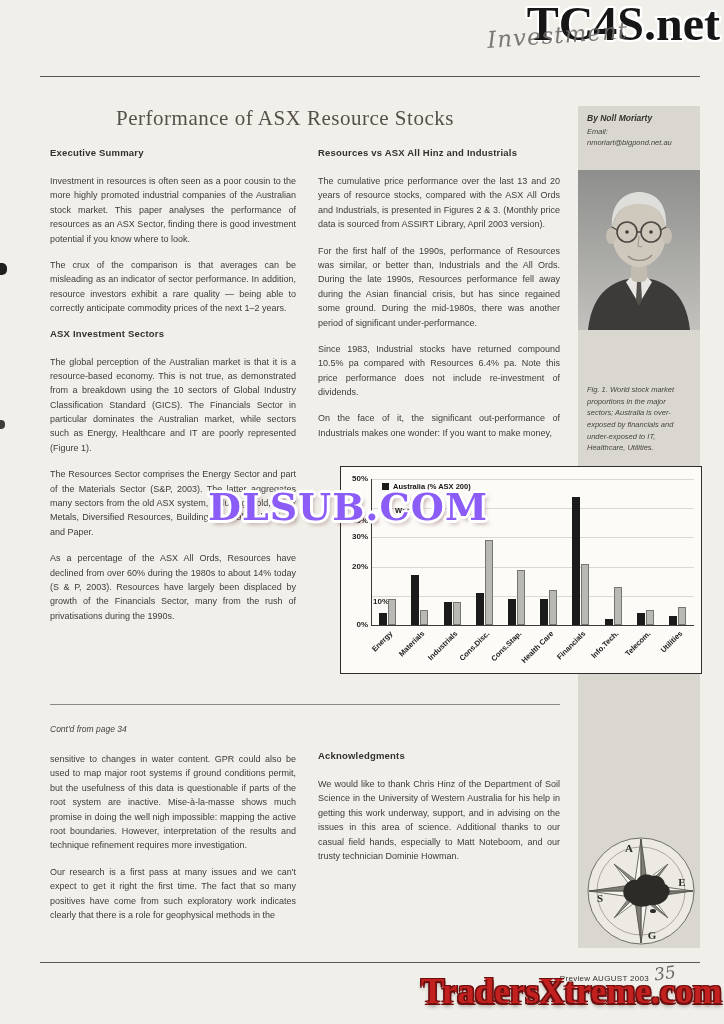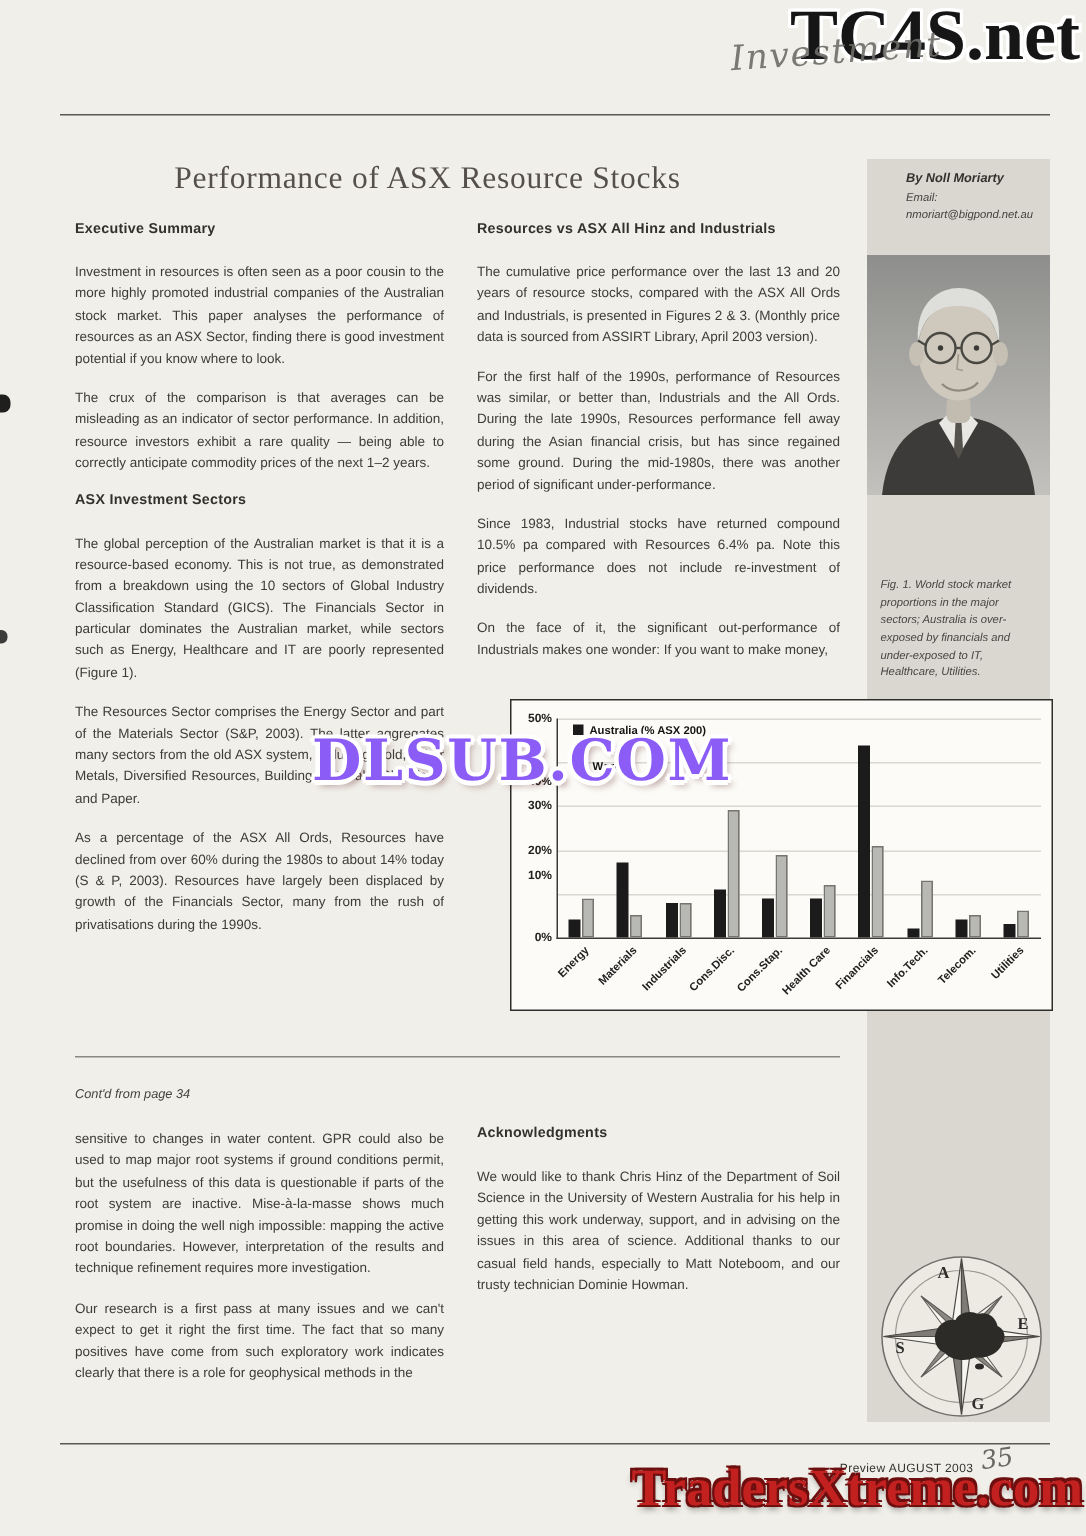--- a/index.html
+++ b/index.html
@@ -17,21 +17,21 @@
   .rule{position:absolute;height:1px;background:#5a5855;}
   .rule-top{top:76px;left:40px;width:660px;}
   .rule-mid{top:704px;left:50px;width:510px;background:#8a8884;}
   .rule-bottom{top:962px;left:40px;width:660px;}
 
   .title{position:absolute;top:106px;left:50px;width:470px;margin:0;text-align:center;
          font-family:"Liberation Serif",serif;font-weight:normal;font-size:21px;color:#56504b;letter-spacing:.5px;}
 
   
   .sidebar-strip{position:absolute;left:578px;top:106px;width:122px;height:842px;background:#d9d7cf;z-index:0;}
-  .byline{position:absolute;left:578px;top:106px;width:131px;box-sizing:border-box;padding:7px 26px 8px;z-index:1;}
+  .byline{position:absolute;left:578px;top:106px;width:131px;box-sizing:border-box;padding:7px 9px 8px;z-index:1;}
   .byline-author{font-size:8.5px;font-weight:bold;font-style:italic;color:#33312e;margin-bottom:3px;}
   .byline-email-label,.byline-email{font-size:7.5px;font-style:italic;color:#44423f;line-height:1.5;}
   .photo{position:absolute;left:578px;top:170px;width:122px;height:160px;z-index:1;overflow:hidden;}
   .fig-caption{position:absolute;left:578px;top:384px;width:122px;box-sizing:border-box;padding:0 9px;z-index:1;
                font-size:7.5px;font-style:italic;line-height:1.55;color:#474542;}
 
   
   .col{position:absolute;width:246px;z-index:1;}
   .col-left{left:50px;top:147px;}
   .col-right{left:318px;top:147px;width:242px;}
@@ -144,21 +144,21 @@
     <p>The cumulative price performance over the last 13 and 20 years of resource stocks, compared with the ASX All Ords and Industrials, is presented in Figures 2 &amp; 3. (Monthly price data is sourced from ASSIRT Library, April 2003 version).</p>
     <p>For the first half of the 1990s, performance of Resources was similar, or better than, Industrials and the All Ords. During the late 1990s, Resources performance fell away during the Asian financial crisis, but has since regained some ground. During the mid-1980s, there was another period of significant under-performance.</p>
     <p>Since 1983, Industrial stocks have returned compound 10.5% pa compared with Resources 6.4% pa. Note this price performance does not include re-investment of dividends.</p>
     <p>On the face of it, the significant out-performance of Industrials makes one wonder: If you want to make money,</p>
   </section>
 
   <div class="chart" id="chart">
     <div class="plot" id="plot">
         <div class="ytick" style="top: 141px;">0%</div>
         <div class="gridline" style="top: 116.8px;"></div>
-        <div class="ytick" style="top: 100px;">10%</div>
+        <div class="ytick" style="top: 118px; padding-left: 21px;">10%</div>
         <div class="gridline" style="top: 87.6px;"></div>
         <div class="ytick" style="top: 82.6px;">20%</div>
         <div class="gridline" style="top: 58.4px;"></div>
         <div class="ytick" style="top: 53.4px;">30%</div>
         <div class="gridline" style="top: 29.2px;"></div>
         <div class="ytick" style="top: 37px;">40%</div>
         <div class="gridline" style="top: 0px;"></div>
         <div class="ytick" style="top: -5px;">50%</div>
         <div class="bar" style="left: 7.1px; width: 8px; height: 11.68px; background: rgb(27, 27, 27);"></div>
         <div class="bar" style="left: 16.1px; width: 8px; height: 26.28px; background: rgb(184, 184, 180); box-shadow: rgb(119, 117, 111) 0px 0px 0px 1px inset;"></div>

